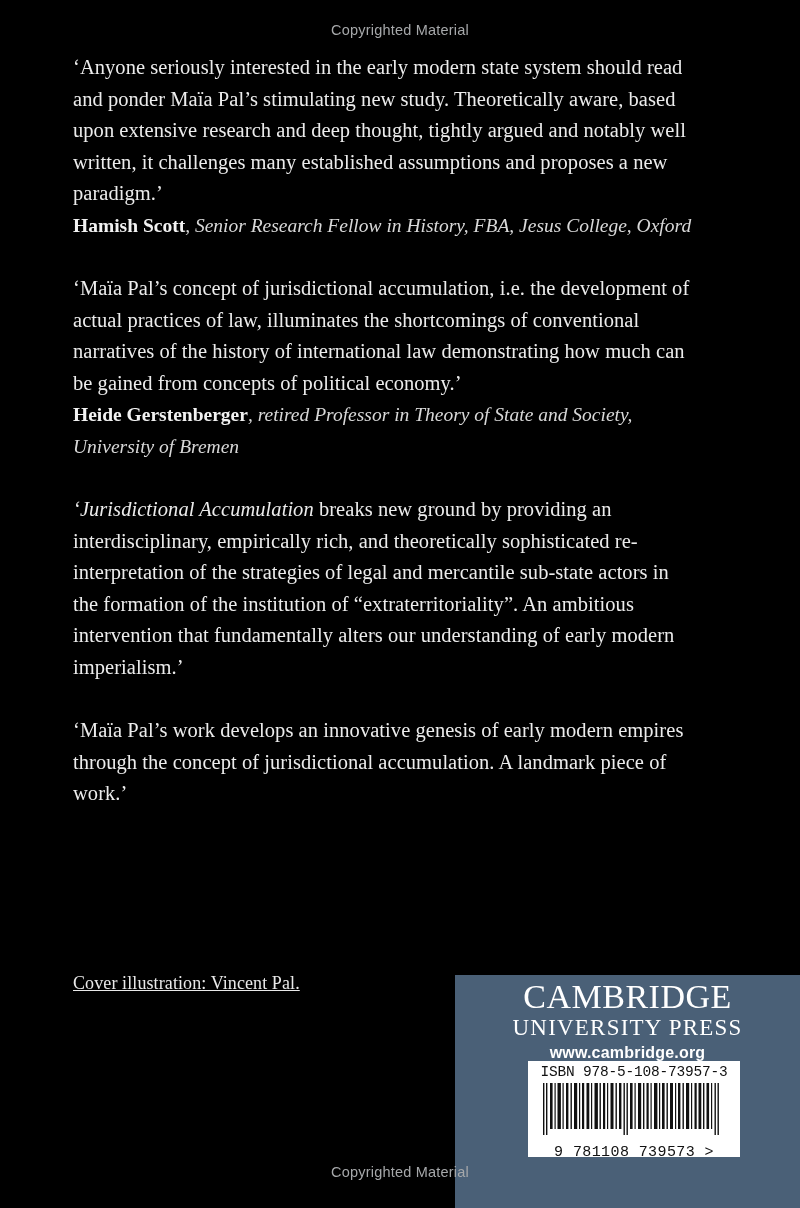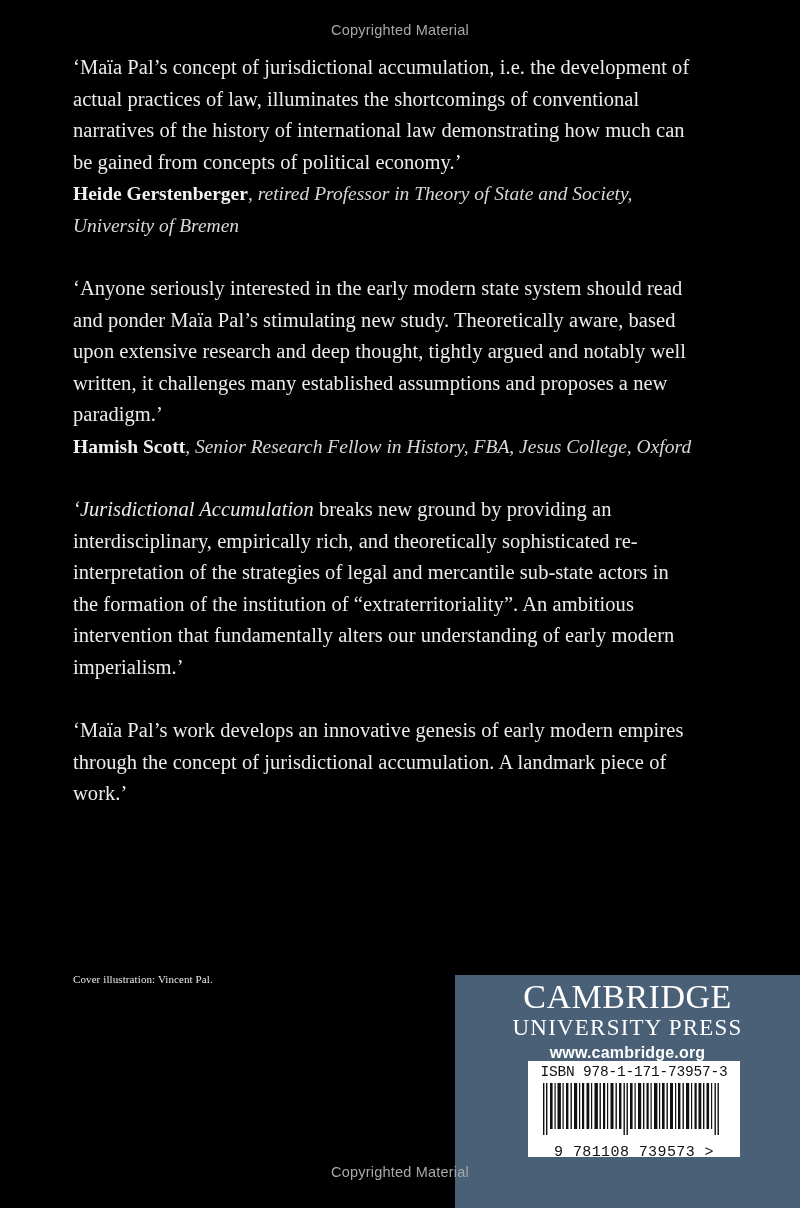--- a/index.html
+++ b/index.html
@@ -67,23 +67,24 @@
   .attrib-role {
     font-style: italic;
     color: #d8d8d8;
   }
 
   
   .cover-credit {
     position: absolute;
     left: 73px;
     top: 973px;
-    font-size: 11px;
+    font-size: 18px;
     color: #e9e9e9;
     letter-spacing: 0.1px;
+    text-decoration: underline;
   }
 
   
   .publisher-panel {
     position: absolute;
     left: 455px;
     top: 975px;
     width: 345px;
     height: 233px;
     background: #4a6077;
@@ -159,27 +160,27 @@
 </head>
 <body>
 
 <div class="cover">
 
   <div class="copy-strip top">Copyrighted Material</div>
 
   <div class="blurbs">
 
     <div class="blurb">
+      <p class="blurb-text">‘Anyone seriously interested in the early modern state system should read and ponder Maïa Pal’s stimulating new study. Theoretically aware, based upon extensive research and deep thought, tightly argued and notably well written, it challenges many established assumptions and proposes a new paradigm.’</p>
+      <p class="attribution"><span class="attrib-name">Hamish Scott</span><span class="attrib-role">, Senior Research Fellow in History, FBA, Jesus College, Oxford</span></p>
+    </div>
+
+    <div class="blurb">
       <p class="blurb-text">‘Maïa Pal’s concept of jurisdictional accumulation, i.e. the development of actual practices of law, illuminates the shortcomings of conventional narratives of the history of international law demonstrating how much can be gained from concepts of political economy.’</p>
       <p class="attribution"><span class="attrib-name">Heide Gerstenberger</span><span class="attrib-role">, retired Professor in Theory of State and Society, University of Bremen</span></p>
-    </div>
-
-    <div class="blurb">
-      <p class="blurb-text">‘Anyone seriously interested in the early modern state system should read and ponder Maïa Pal’s stimulating new study. Theoretically aware, based upon extensive research and deep thought, tightly argued and notably well written, it challenges many established assumptions and proposes a new paradigm.’</p>
-      <p class="attribution"><span class="attrib-name">Hamish Scott</span><span class="attrib-role">, Senior Research Fellow in History, FBA, Jesus College, Oxford</span></p>
     </div>
 
     <div class="blurb">
       <p class="blurb-text"><em>‘Jurisdictional Accumulation</em><span> breaks new ground by providing an interdisciplinary, empirically rich, and theoretically sophisticated re-interpretation of the strategies of legal and mercantile sub-state actors in the formation of the institution of “extraterritoriality”. An ambitious intervention that fundamentally alters our understanding of early modern imperialism.’</span></p>
     </div>
 
     <div class="blurb">
       <p class="blurb-text">‘Maïa Pal’s work develops an innovative genesis of early modern empires through the concept of jurisdictional accumulation. A landmark piece of work.’</p>
     </div>
 
@@ -188,21 +189,21 @@
   <div class="cover-credit">Cover illustration: Vincent Pal.</div>
 
   <div class="publisher-panel">
     <div class="cup-logo">
       <div class="cup-name">Cambridge</div>
       <div class="cup-sub">University Press</div>
       <div class="cup-url">www.cambridge.org</div>
     </div>
 
     <div class="barcode-box">
-      <div class="isbn-line">ISBN 978-1-171-73957-3</div>
+      <div class="isbn-line">ISBN 978-5-108-73957-3</div>
       <svg class="bars" viewBox="0 0 182 52" preserveAspectRatio="none">
         <g fill="#111111">
           <rect x="0" y="0" width="1.4" height="52"></rect>
           <rect x="3" y="0" width="1.4" height="52"></rect>
           <rect x="7" y="0" width="2.6" height="46"></rect>
           <rect x="11.5" y="0" width="1.2" height="46"></rect>
           <rect x="14.5" y="0" width="3.4" height="46"></rect>
           <rect x="19.5" y="0" width="1.2" height="46"></rect>
           <rect x="23" y="0" width="2.4" height="46"></rect>
           <rect x="27.5" y="0" width="1.4" height="46"></rect>

